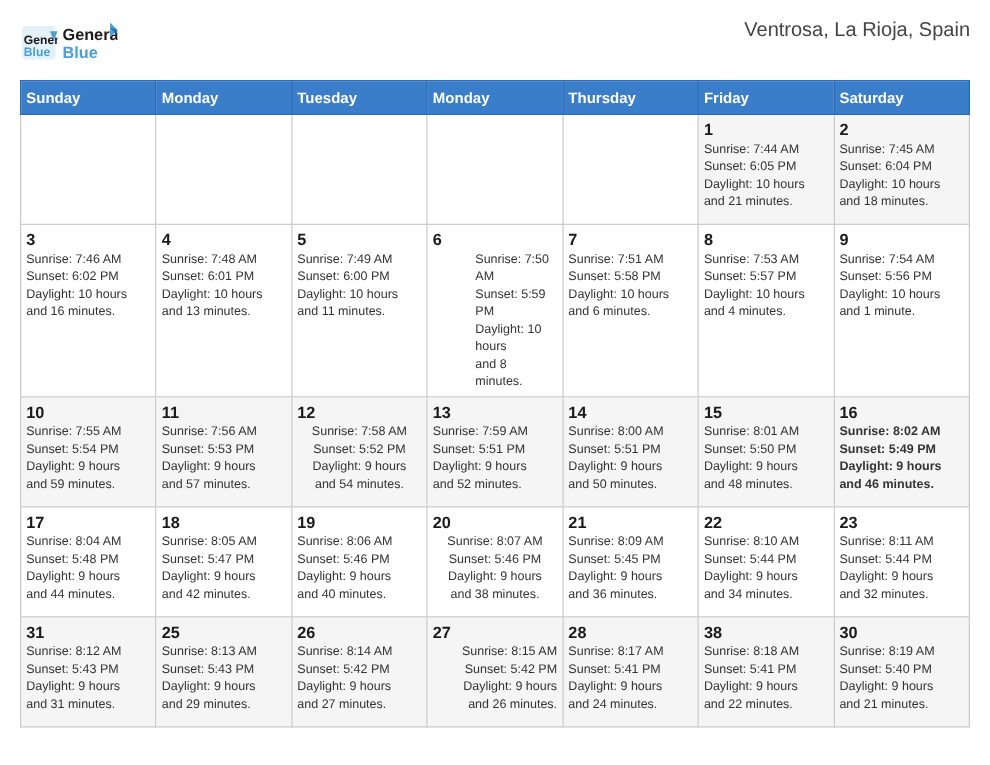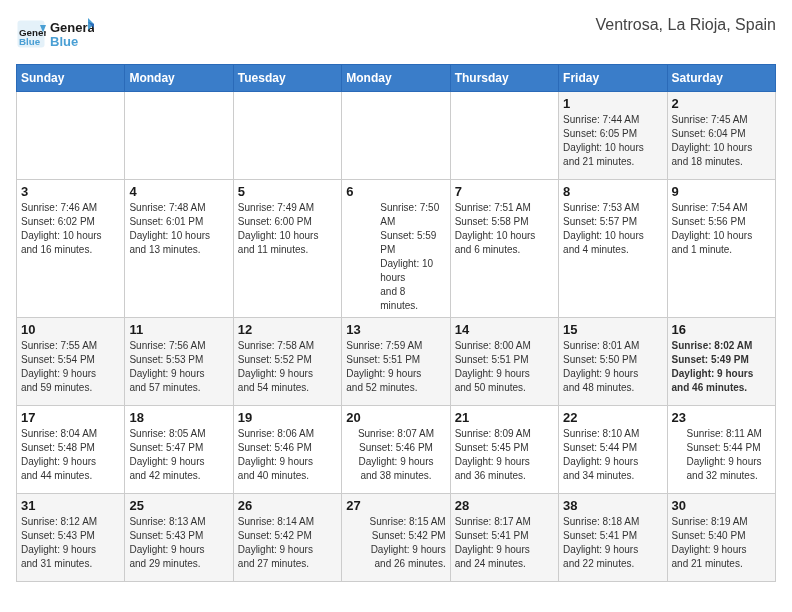--- a/index.html
+++ b/index.html
@@ -204,21 +204,21 @@
           </td>
           <td>
             <div class="day-num">11</div>
             <div class="day-info" style="white-space: pre-line;">Sunrise: 7:56 AM
 Sunset: 5:53 PM
 Daylight: 9 hours
 and 57 minutes.</div>
           </td>
           <td>
             <div class="day-num">12</div>
-            <div class="day-info" style="white-space: pre-line;">Sunrise: 7:58 AM
+            <div class="day-info" style="white-space: pre-line; text-align: center;">Sunrise: 7:58 AM
 Sunset: 5:52 PM
 Daylight: 9 hours
 and 54 minutes.</div>
           </td>
           <td>
             <div class="day-num">13</div>
             <div class="day-info" style="white-space: pre-line;">Sunrise: 7:59 AM
 Sunset: 5:51 PM
 Daylight: 9 hours
 and 52 minutes.</div>
@@ -283,21 +283,21 @@
           </td>
           <td>
             <div class="day-num">22</div>
             <div class="day-info" style="white-space: pre-line;">Sunrise: 8:10 AM
 Sunset: 5:44 PM
 Daylight: 9 hours
 and 34 minutes.</div>
           </td>
           <td>
             <div class="day-num">23</div>
-            <div class="day-info" style="white-space: pre-line; margin-left: 15px;">Sunrise: 8:11 AM
+            <div class="day-info" style="white-space: pre-line;">Sunrise: 8:11 AM
 Sunset: 5:44 PM
 Daylight: 9 hours
 and 32 minutes.</div>
           </td>
         </tr>
         <tr>
           <td>
             <div class="day-num">31</div>
             <div class="day-info" style="white-space: pre-line;">Sunrise: 8:12 AM
 Sunset: 5:43 PM

